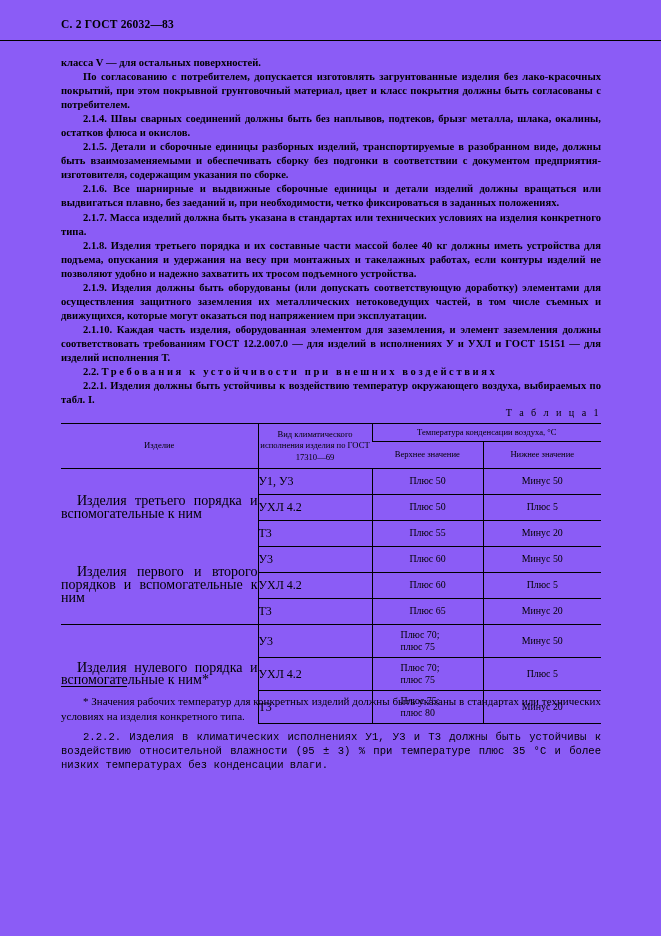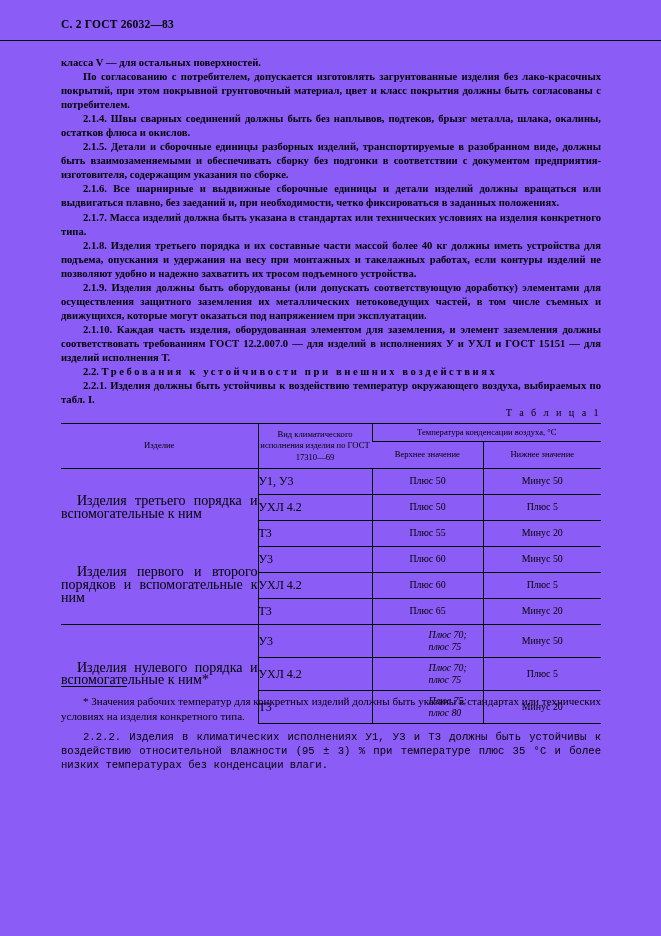--- a/index.html
+++ b/index.html
@@ -108,22 +108,21 @@
   }
   .cell-val {
     text-align: center;
     font-size: 9.9px;
     line-height: 12.2px;
     padding: 5px 4px;
     vertical-align: middle;
   }
   .cell-val.two {
     text-align: left;
-    padding-left: 56px;
-    font-style: italic;
+    padding-left: 28px;
   }
   .cell-val.two .l2 { display: block; }
   .footnote-rule {
     position: absolute;
     left: 61px;
     top: 686px;
     width: 66px;
     height: 1px;
     background: #000000;
   }

